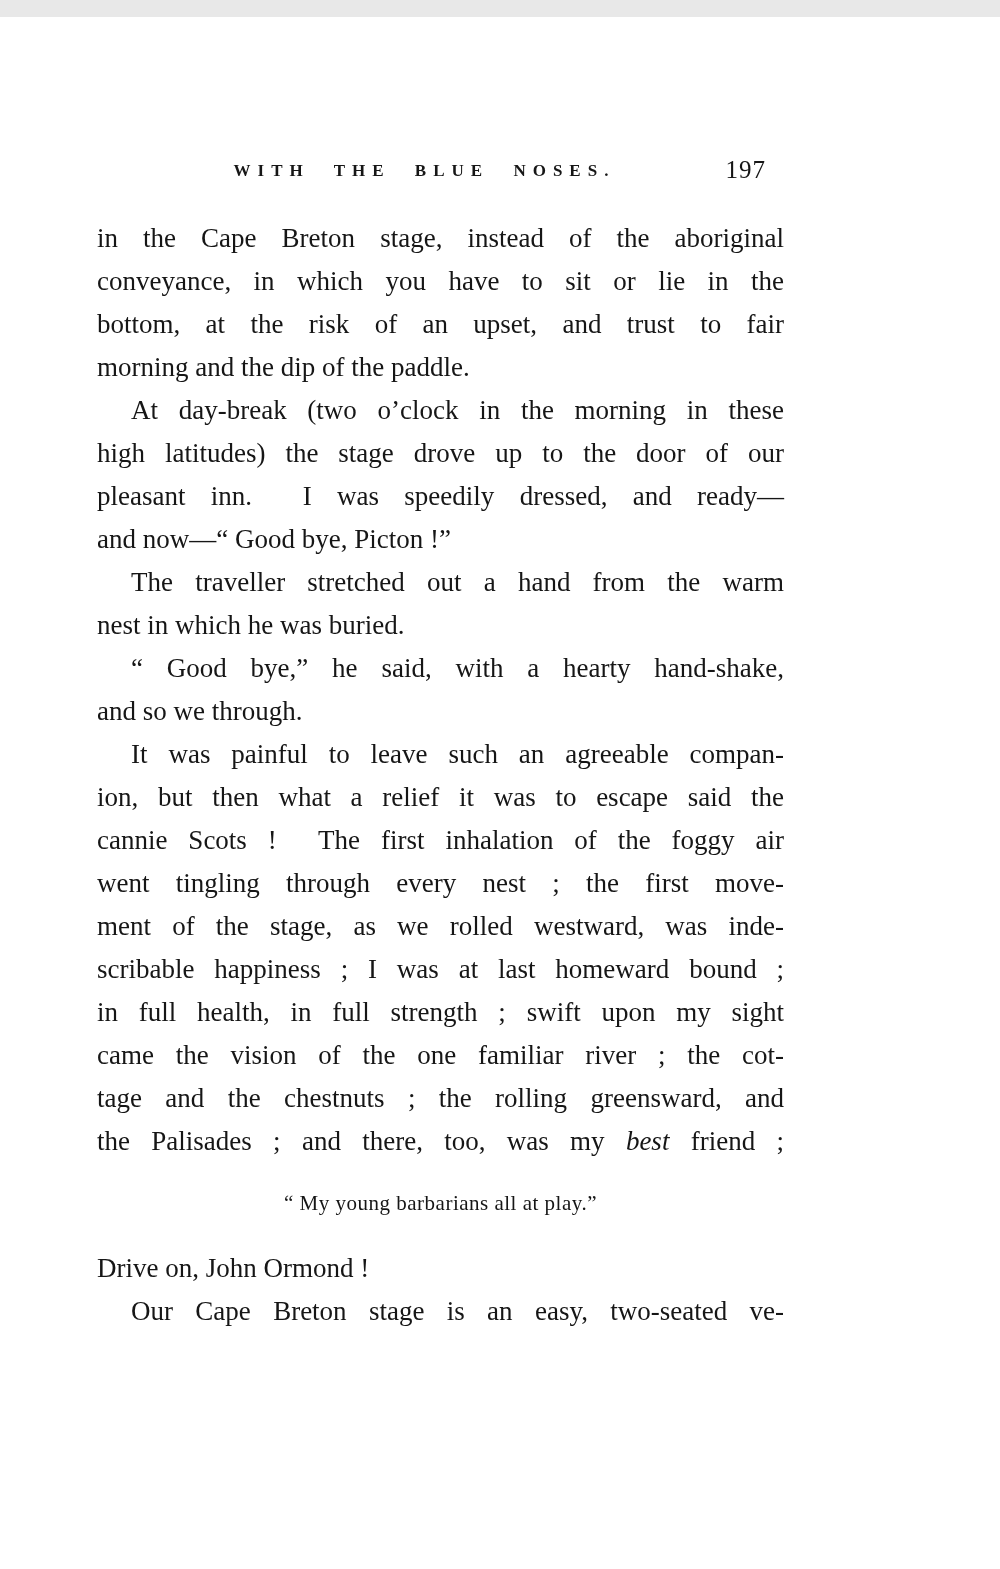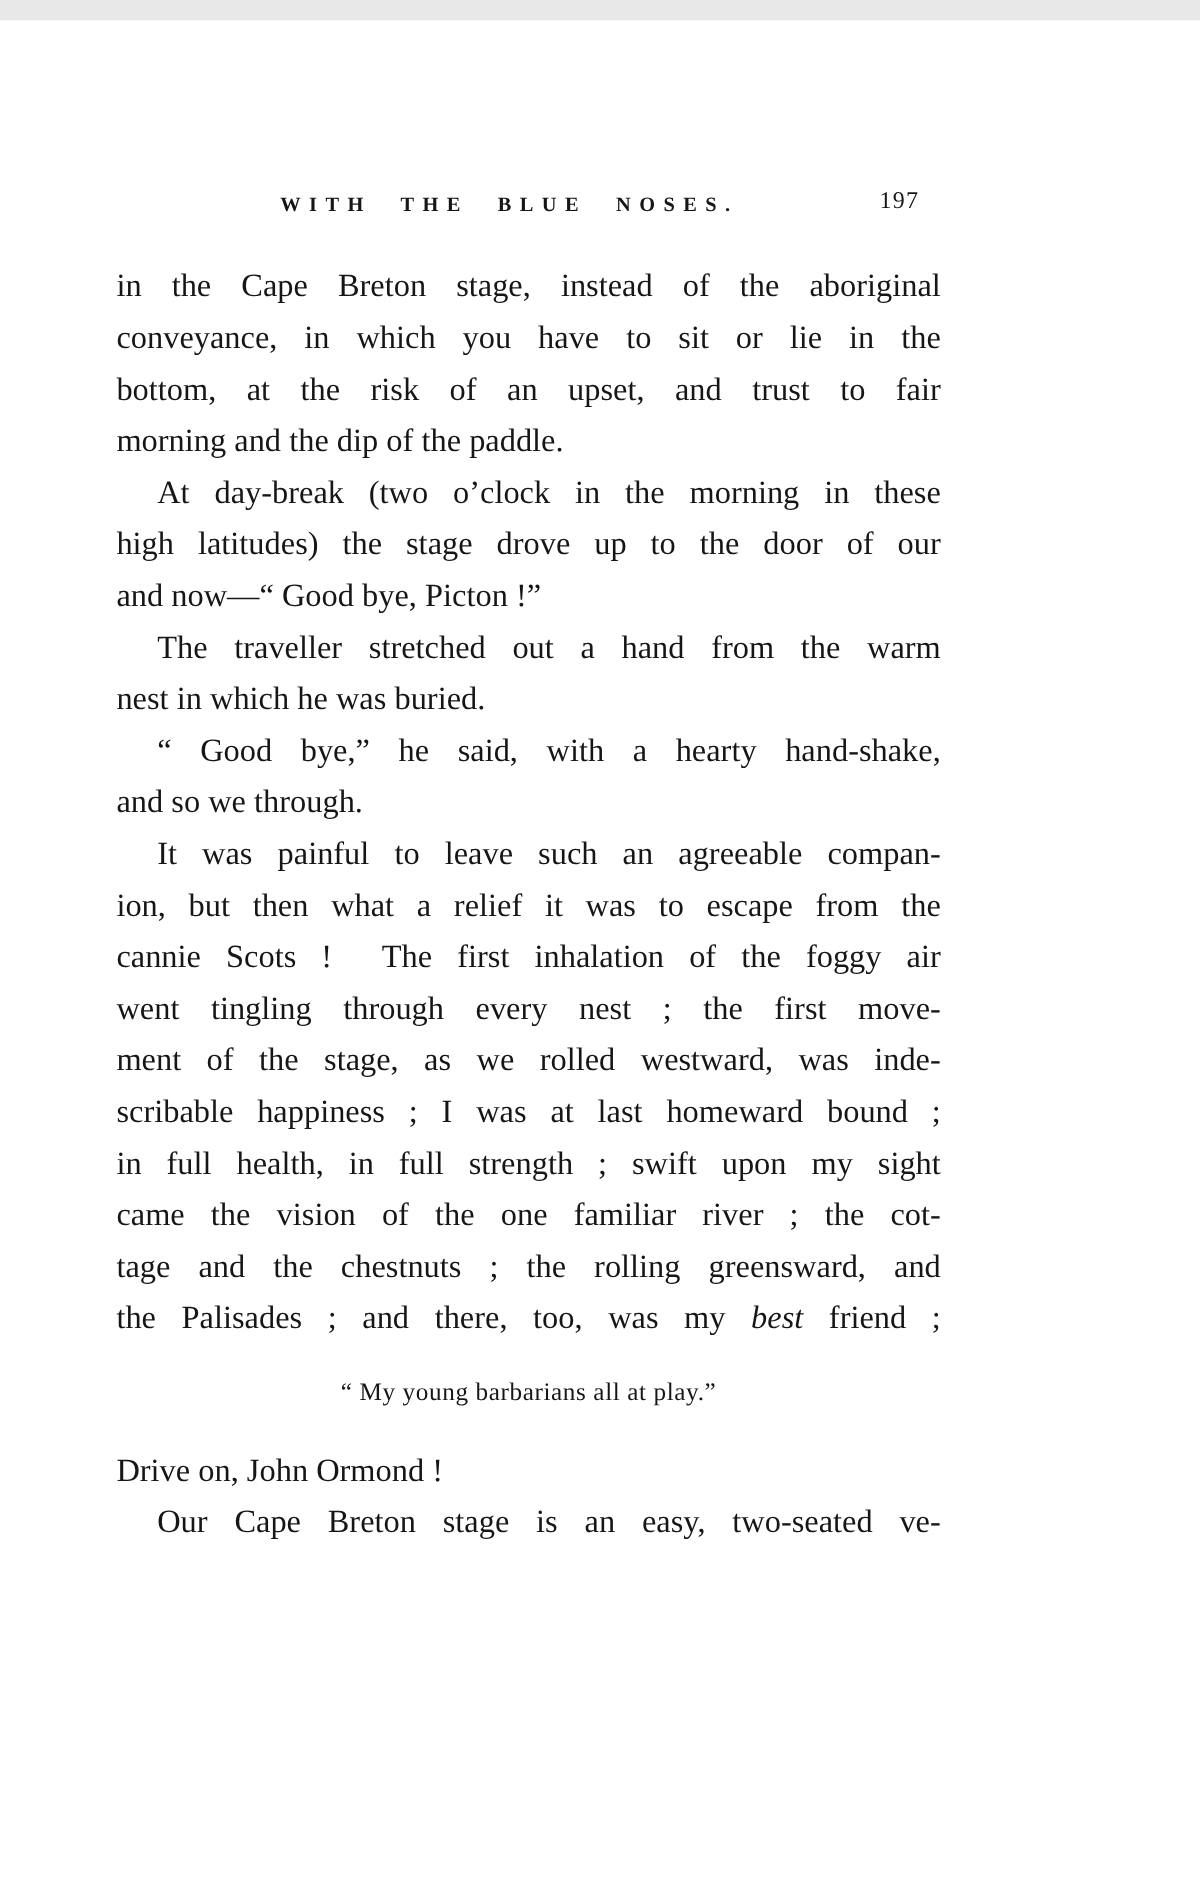--- a/index.html
+++ b/index.html
@@ -27,21 +27,21 @@
     font-size: 17px;
     font-weight: 700;
     letter-spacing: 7px;
     word-spacing: 13px;
     white-space: nowrap;
   }
   .page-number {
     position: absolute;
     right: 2px;
     top: 3px;
-    font-size: 20px;
+    font-size: 25px;
     letter-spacing: 1px;
   }
   .text-body {
     position: absolute;
     top: 200px;
     left: 97px;
     width: 687px;
     font-size: 27px;
     line-height: 43px;
   }
@@ -76,33 +76,34 @@
   <div class="text-body" id="text-body">
       <div class="paragraph">
         <div class="line">in the Cape Breton stage, instead of the aboriginal</div>
         <div class="line">conveyance, in which you have to sit or lie in the</div>
         <div class="line">bottom, at the risk of an upset, and trust to fair</div>
         <div class="line last">morning and the dip of the paddle.</div>
       </div>
       <div class="paragraph">
         <div class="line indent">At day-break (two o’clock in the morning in these</div>
         <div class="line">high latitudes) the stage drove up to the door of our</div>
+        <div class="line">pleasant inn.&nbsp; I was speedily dressed, and ready—</div>
         <div class="line last">and now—“ Good bye, Picton !”</div>
       </div>
       <div class="paragraph">
         <div class="line indent">The traveller stretched out a hand from the warm</div>
         <div class="line last">nest in which he was buried.</div>
       </div>
       <div class="paragraph">
         <div class="line indent">“ Good bye,” he said, with a hearty hand-shake,</div>
         <div class="line last">and so we through.</div>
       </div>
       <div class="paragraph">
         <div class="line indent">It was painful to leave such an agreeable compan-</div>
-        <div class="line">ion, but then what a relief it was to escape from the</div>
+        <div class="line">ion, but then what a relief it was to escape said the</div>
         <div class="line">cannie Scots !&nbsp; The first inhalation of the foggy air</div>
         <div class="line">went tingling through every nest ; the first move-</div>
         <div class="line">ment of the stage, as we rolled westward, was inde-</div>
         <div class="line">scribable happiness ; I was at last homeward bound ;</div>
         <div class="line">in full health, in full strength ; swift upon my sight</div>
         <div class="line">came the vision of the one familiar river ; the cot-</div>
         <div class="line">tage and the chestnuts ; the rolling greensward, and</div>
         <div class="line">the Palisades ; and there, too, was my <i>best</i> friend ;</div>
       </div>
       <div class="verse-quote">“ My young barbarians all at play.”</div>

